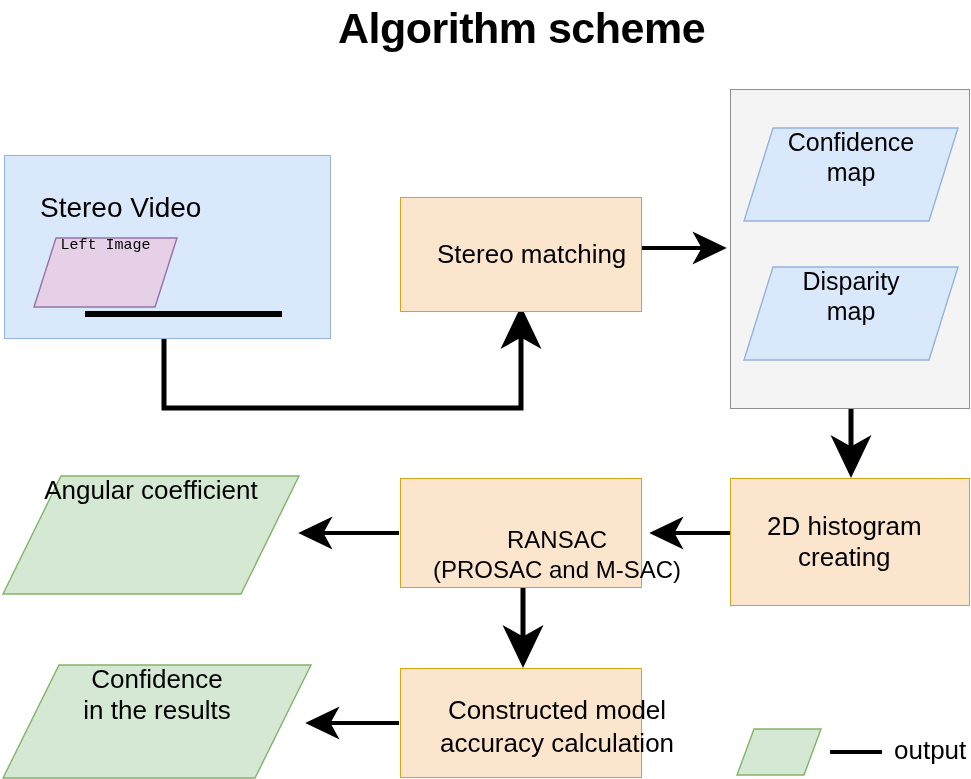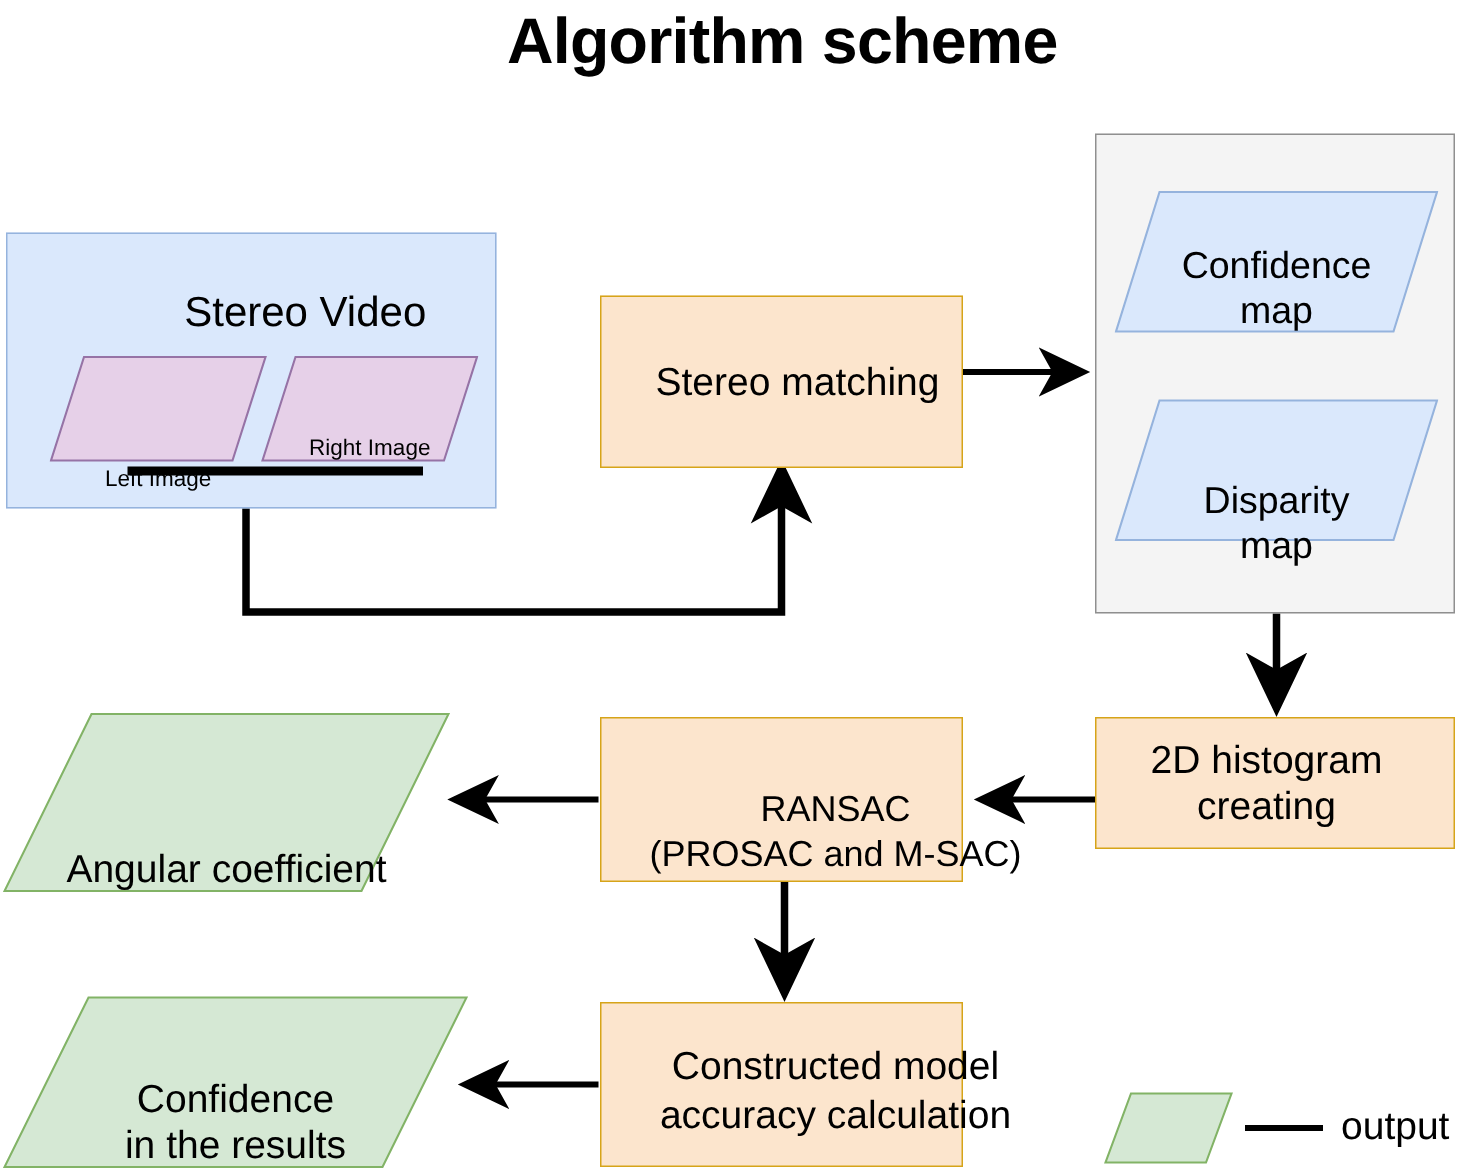--- a/index.html
+++ b/index.html
@@ -48,21 +48,21 @@
   .box-orange{ background: #fce5cd; border: 1px solid #d6a419; }
 
   
   .para-wrap { position: absolute; }
   .para-wrap > svg { display: block; position: absolute; left: 0; top: 0; }
   .para-label {
     position: absolute;
     left: 0; top: 0;
     width: 100%; height: 100%;
     display: flex;
-    align-items: flex-end;
+    align-items: flex-start;
     justify-content: center;
     text-align: center;
     line-height: 1.2;
     pointer-events: none;
   }
 
   
   #connectors {
     position: absolute;
     left: 0; top: 0;
@@ -129,35 +129,29 @@
       <path d="M523,588 L523,662" stroke="#000000" stroke-width="5" fill="none" marker-end="url(#ah)"></path>
     </g>
 
     <g>
       <path d="M399,723 L310,723" stroke="#000000" stroke-width="4" fill="none" marker-end="url(#ah)"></path>
     </g>
   </svg>
 
   <div class="abs box box-blue" style="left:4px; top:155px; width:327px; height:184px;"></div>
 
-  <div class="abs t-28" style="left:4px; top:192px; width:327px; text-align:center;">Stereo Video</div>
-
-  <div class="para-wrap" style="left:33px; top:237px; width:145px; height:92px;">
+  <div class="abs t-28" style="left:4px; top:192px; width:327px; ">Stereo Video</div>
+
+  <div class="para-wrap" style="left:33px; top:237px; width:145px; height:92px;font-family:Liberation Mono, monospace;">
     <svg width="145" height="71" viewBox="0 0 145 71">
       <polygon points="23,1 144,1 122,70 1,70" fill="#e6d0e8" stroke="#9673a6" stroke-width="1.4"></polygon>
     </svg>
     <div class="para-label t-15">Left Image</div>
   </div>
 
-  <div class="para-wrap" style="left:174px; top:237px; width:145px; height:71px;">
-    <svg width="145" height="71" viewBox="0 0 145 71">
-      <polygon points="23,1 144,1 122,70 1,70" fill="#e6d0e8" stroke="#9673a6" stroke-width="1.4"></polygon>
-    </svg>
-    <div class="para-label t-15">Right Image</div>
-  </div>
 
   <div id="stereo-bar" class="abs" style="left:85px; top:311px; width:161px; height:6px;"></div>
 
   <div class="abs box box-orange t-26" style="left:400px; top:197px; width:242px; height:115px;">
     <span>Stereo matching</span>
   </div>
 
   <div class="abs box box-gray" style="left:730px; top:89px; width:240px; height:320px;"></div>
 
   <div class="para-wrap" style="left:743px; top:127px; width:216px; height:95px;">
@@ -177,21 +171,21 @@
       <polygon points="30,1 215,1 186,94 1,94" fill="#dae8fc" stroke="#95b3dd" stroke-width="1.4"></polygon>
     </svg>
     <div class="para-label t-25">
       <span style="display:block;">
         <span style="display:block;">Disparity</span>
         <span style="display:block;">map</span>
       </span>
     </div>
   </div>
 
-  <div class="abs box box-orange t-26" style="left:730px; top:478px; width:240px; height:88px;">
+  <div class="abs box box-orange t-26" style="left:730px; top:478px; width:240px; height:128px;">
     <span style="display:block;">
       <span style="display:block;">2D histogram</span>
       <span style="display:block;">creating</span>
     </span>
   </div>
 
   <div class="abs box box-orange" style="left:400px; top:478px; width:242px; height:110px;"></div>
   <div class="abs t-24" style="left:380px; top:505px; width:282px; text-align:center; line-height:1.25;">
     <span style="display:block;">RANSAC</span>
     <span style="display:block;">(PROSAC and M-SAC)</span>

